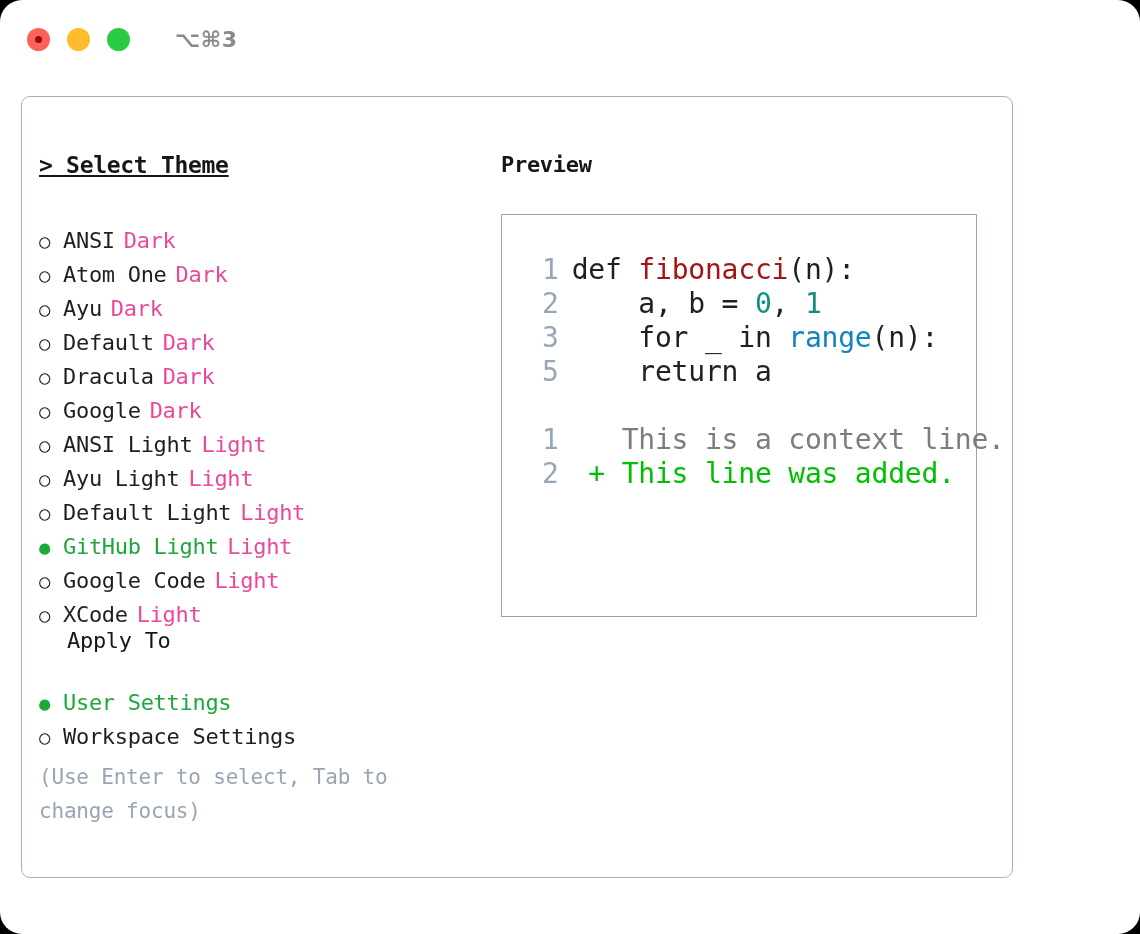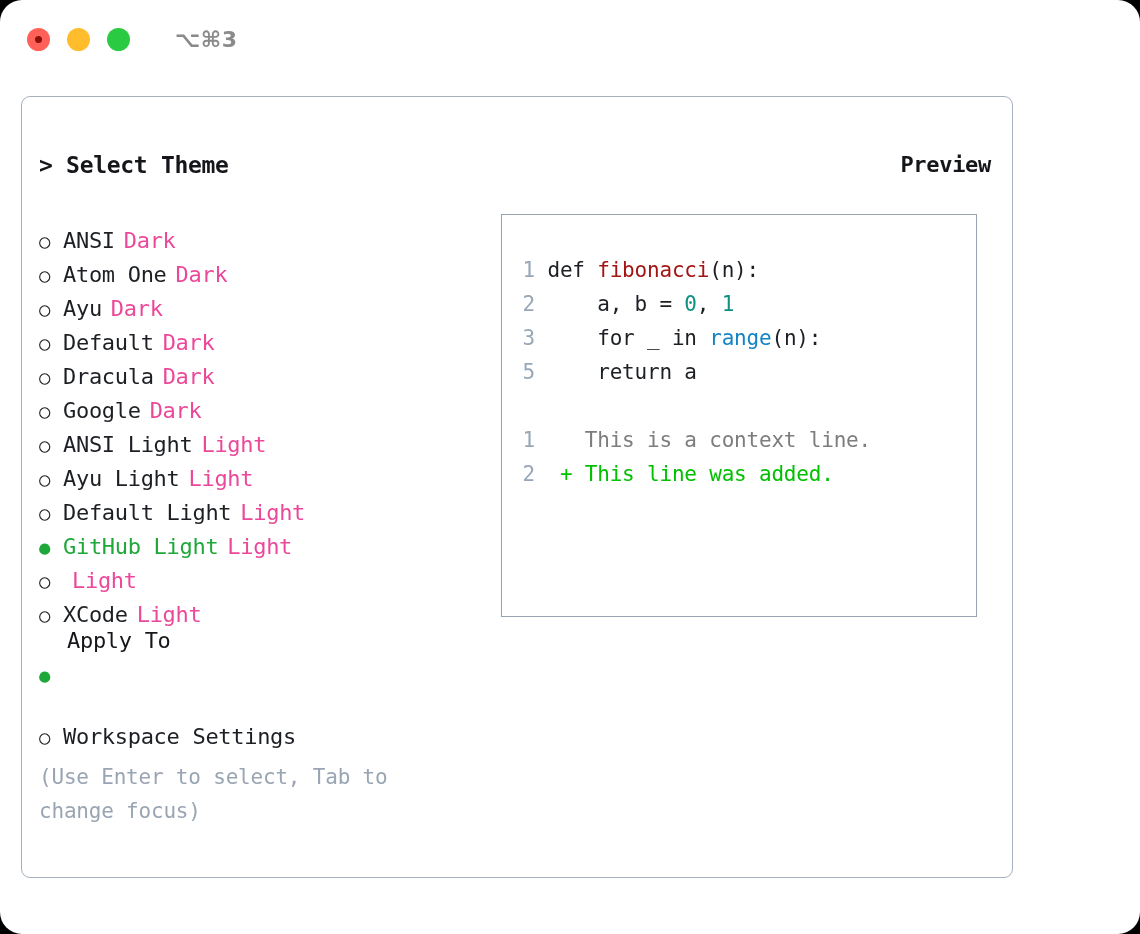--- a/index.html
+++ b/index.html
@@ -95,20 +95,21 @@
     width: 440px;
   }
 
   .section-title {
     font-size: 23px;
     font-weight: bold;
     color: #14161a;
     line-height: 34px;
     white-space: pre;
     letter-spacing: -0.3px;
+    text-decoration: underline;
   }
 
   .opt-list { margin: 0; padding: 0; }
 
   .opt {
     display: flex;
     align-items: baseline;
     line-height: 34px;
     height: 34px;
     font-size: 22px;
@@ -156,37 +157,37 @@
     left: 479px;
     top: 51px;
     width: 490px;
   }
   .preview-title {
     font-size: 22px;
     font-weight: bold;
     color: #14161a;
     line-height: 34px;
     letter-spacing: -0.3px;
-    text-align: right;
   }
   .preview-box {
     margin-top: 32px;
     width: 476px;
     height: 403px;
     border: 1.5px solid #97a3b0;
     box-sizing: border-box;
     background: #ffffff;
     padding: 38px 0 0 20px;
   }
   .code-line {
-    font-size: 21px;
+    font-size: 28px;
     line-height: 34px;
     height: 34px;
     white-space: pre;
     letter-spacing: -0.2px;
+    margin-left: 20px;
   }
   .lineno {
     color: #98a7b8;
     display: inline-block;
     width: 13px;
     text-align: right;
   }
   .code-text { color: #1c1f24; }
   .tok-fn   { color: #a31515; }
   .tok-num  { color: #0f8f82; }
@@ -220,29 +221,29 @@
             <div class="opt"><span class="bullet">○</span><span class="opt-name">ANSI</span><span class="opt-variant">Dark</span></div>
             <div class="opt"><span class="bullet">○</span><span class="opt-name">Atom One</span><span class="opt-variant">Dark</span></div>
             <div class="opt"><span class="bullet">○</span><span class="opt-name">Ayu</span><span class="opt-variant">Dark</span></div>
             <div class="opt"><span class="bullet">○</span><span class="opt-name">Default</span><span class="opt-variant">Dark</span></div>
             <div class="opt"><span class="bullet">○</span><span class="opt-name">Dracula</span><span class="opt-variant">Dark</span></div>
             <div class="opt"><span class="bullet">○</span><span class="opt-name">Google</span><span class="opt-variant">Dark</span></div>
             <div class="opt"><span class="bullet">○</span><span class="opt-name">ANSI Light</span><span class="opt-variant">Light</span></div>
             <div class="opt"><span class="bullet">○</span><span class="opt-name">Ayu Light</span><span class="opt-variant">Light</span></div>
             <div class="opt"><span class="bullet">○</span><span class="opt-name">Default Light</span><span class="opt-variant">Light</span></div>
             <div class="opt selected"><span class="bullet">●</span><span class="opt-name">GitHub Light</span><span class="opt-variant">Light</span></div>
-            <div class="opt"><span class="bullet">○</span><span class="opt-variant">Light</span></div>
+            <div class="opt"><span class="bullet">○</span><span class="opt-name">Google Code</span><span class="opt-variant">Light</span></div>
             <div class="opt"><span class="bullet">○</span><span class="opt-name">XCode</span><span class="opt-variant">Light</span></div>
           </div>
 
         <div class="spacer-line"></div>
 
         <div class="group-label">Apply To</div>
         <div class="opt-list" id="apply-list">
-            <div class="opt selected"><span class="bullet">●</span></div>
+            <div class="opt selected"><span class="bullet">●</span><span class="opt-name">User Settings</span></div>
             <div class="opt"><span class="bullet">○</span><span class="opt-name">Workspace Settings</span></div>
           </div>
 
         <div class="spacer-line"></div>
 
         <div class="hint">(Use Enter to select, Tab to change focus)</div>
       </div>
 
       <div class="right-col">
         <div class="preview-title">Preview</div>

